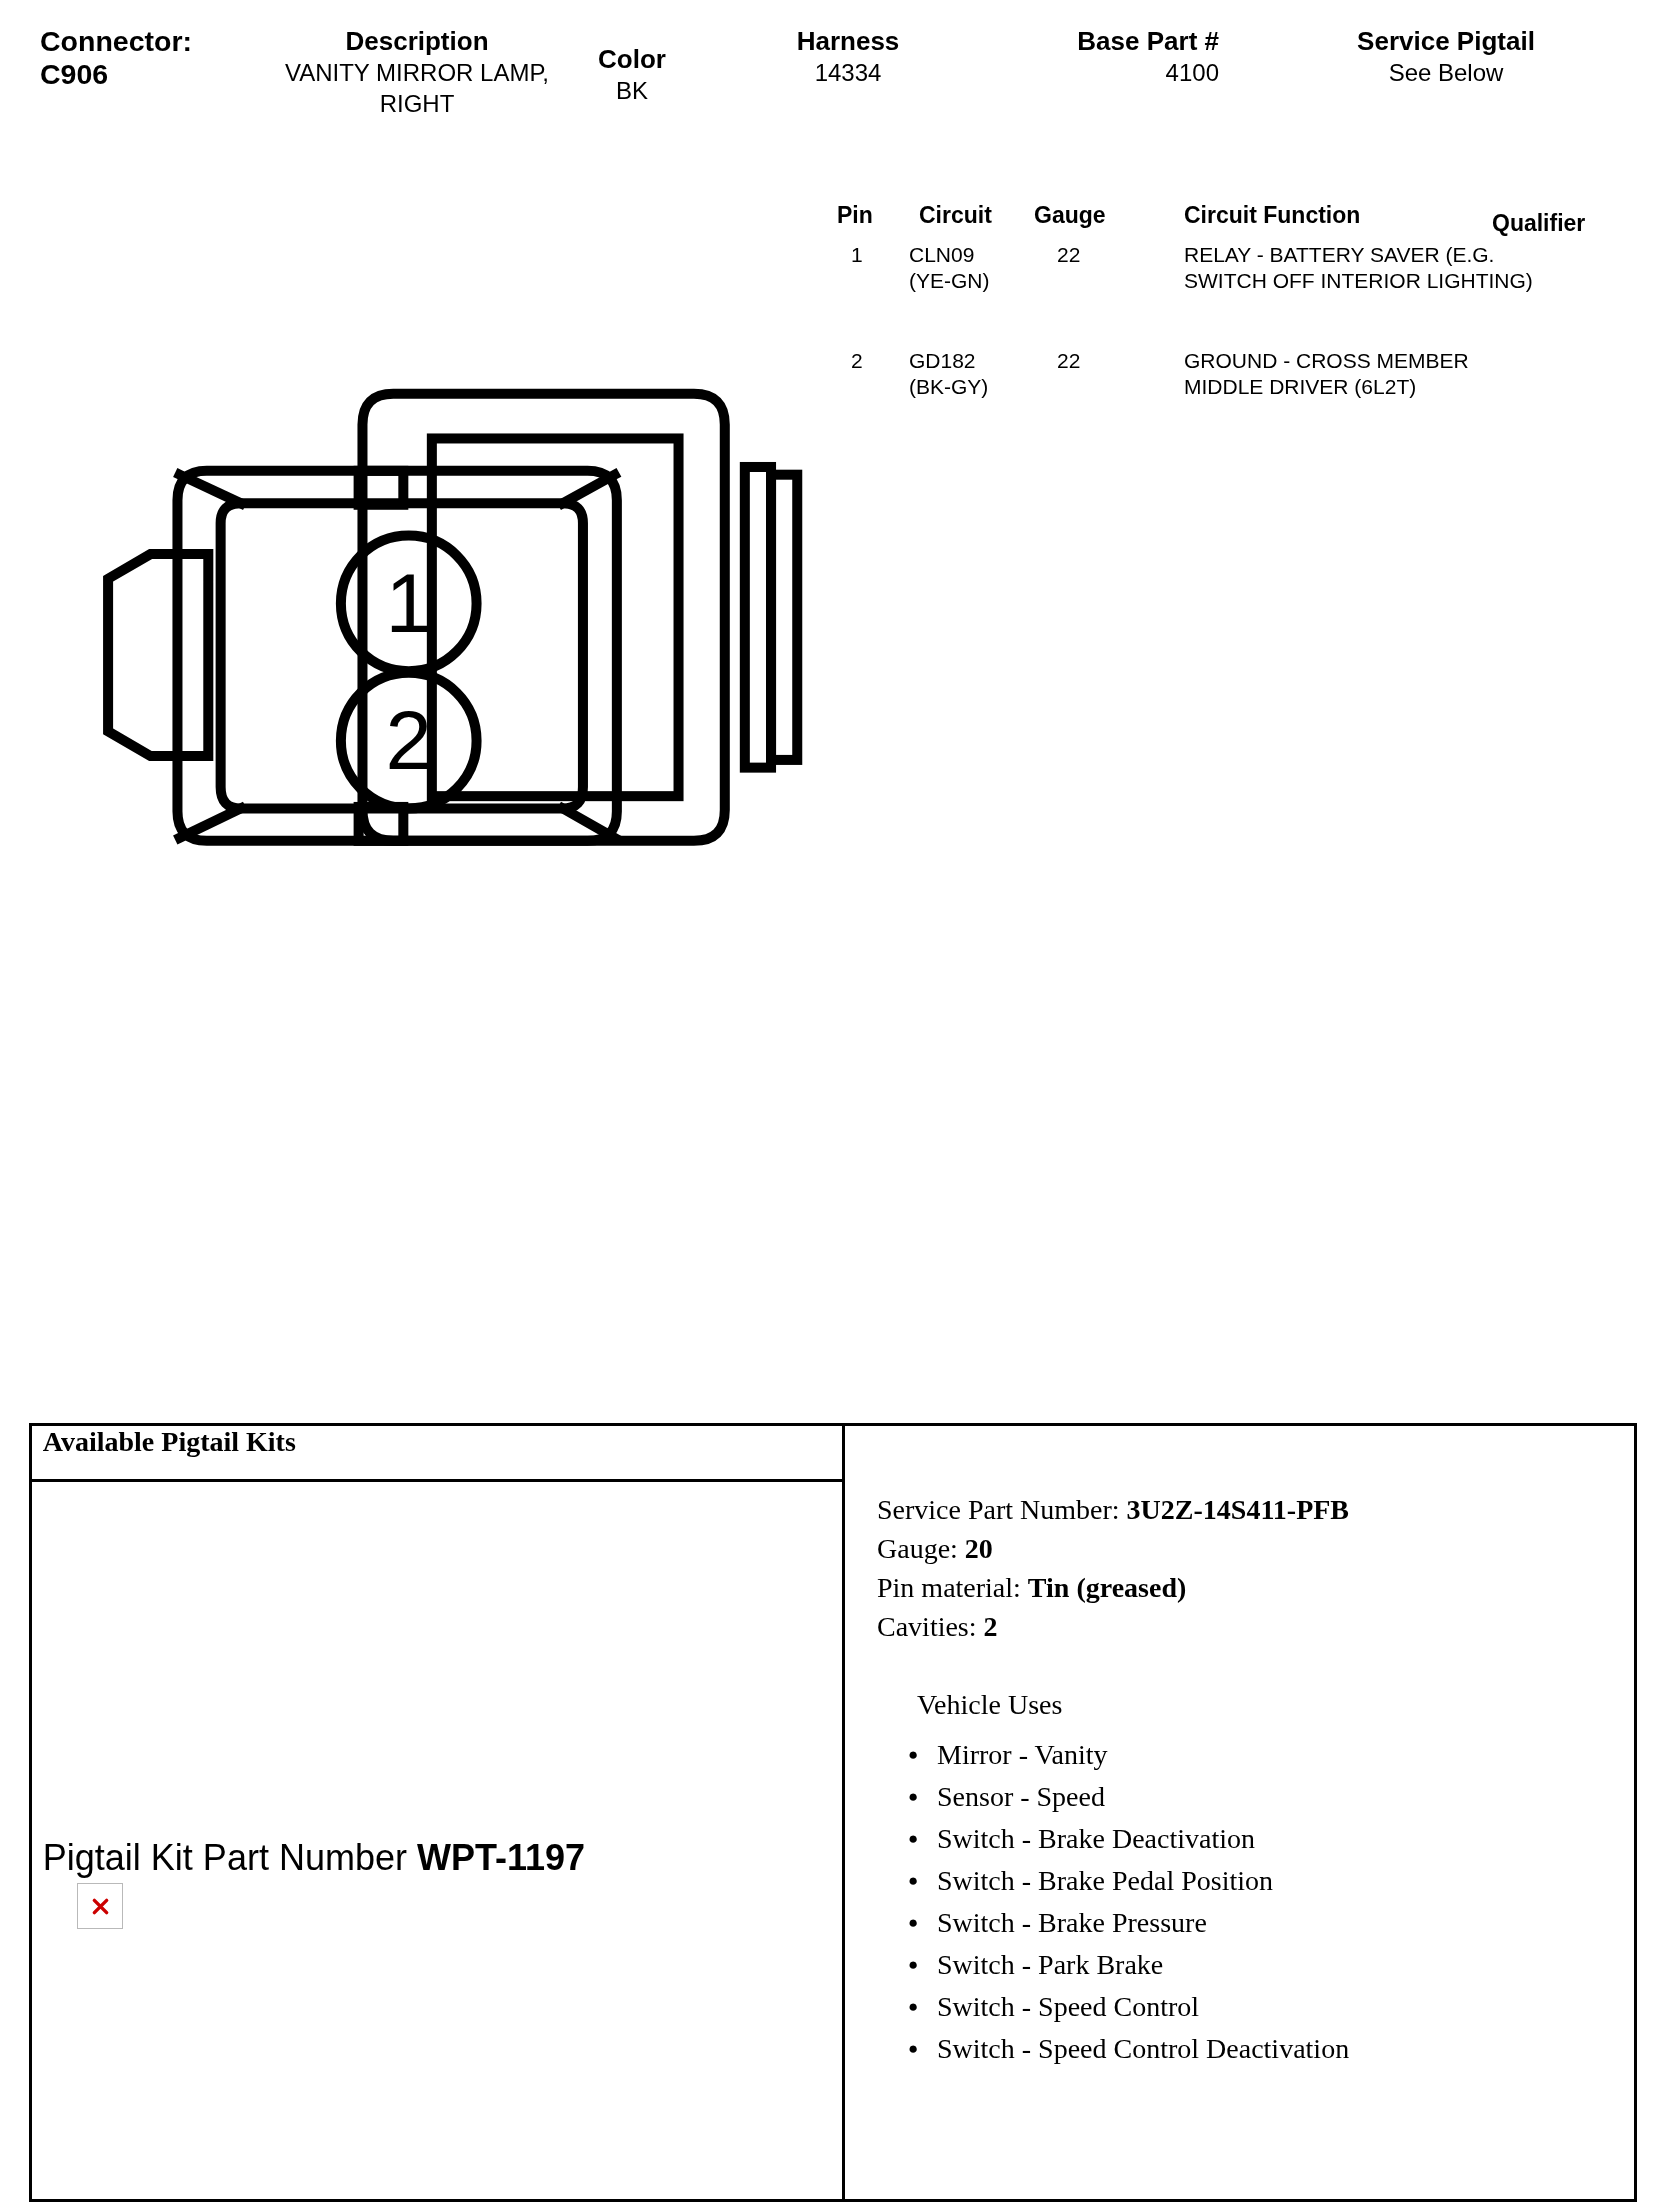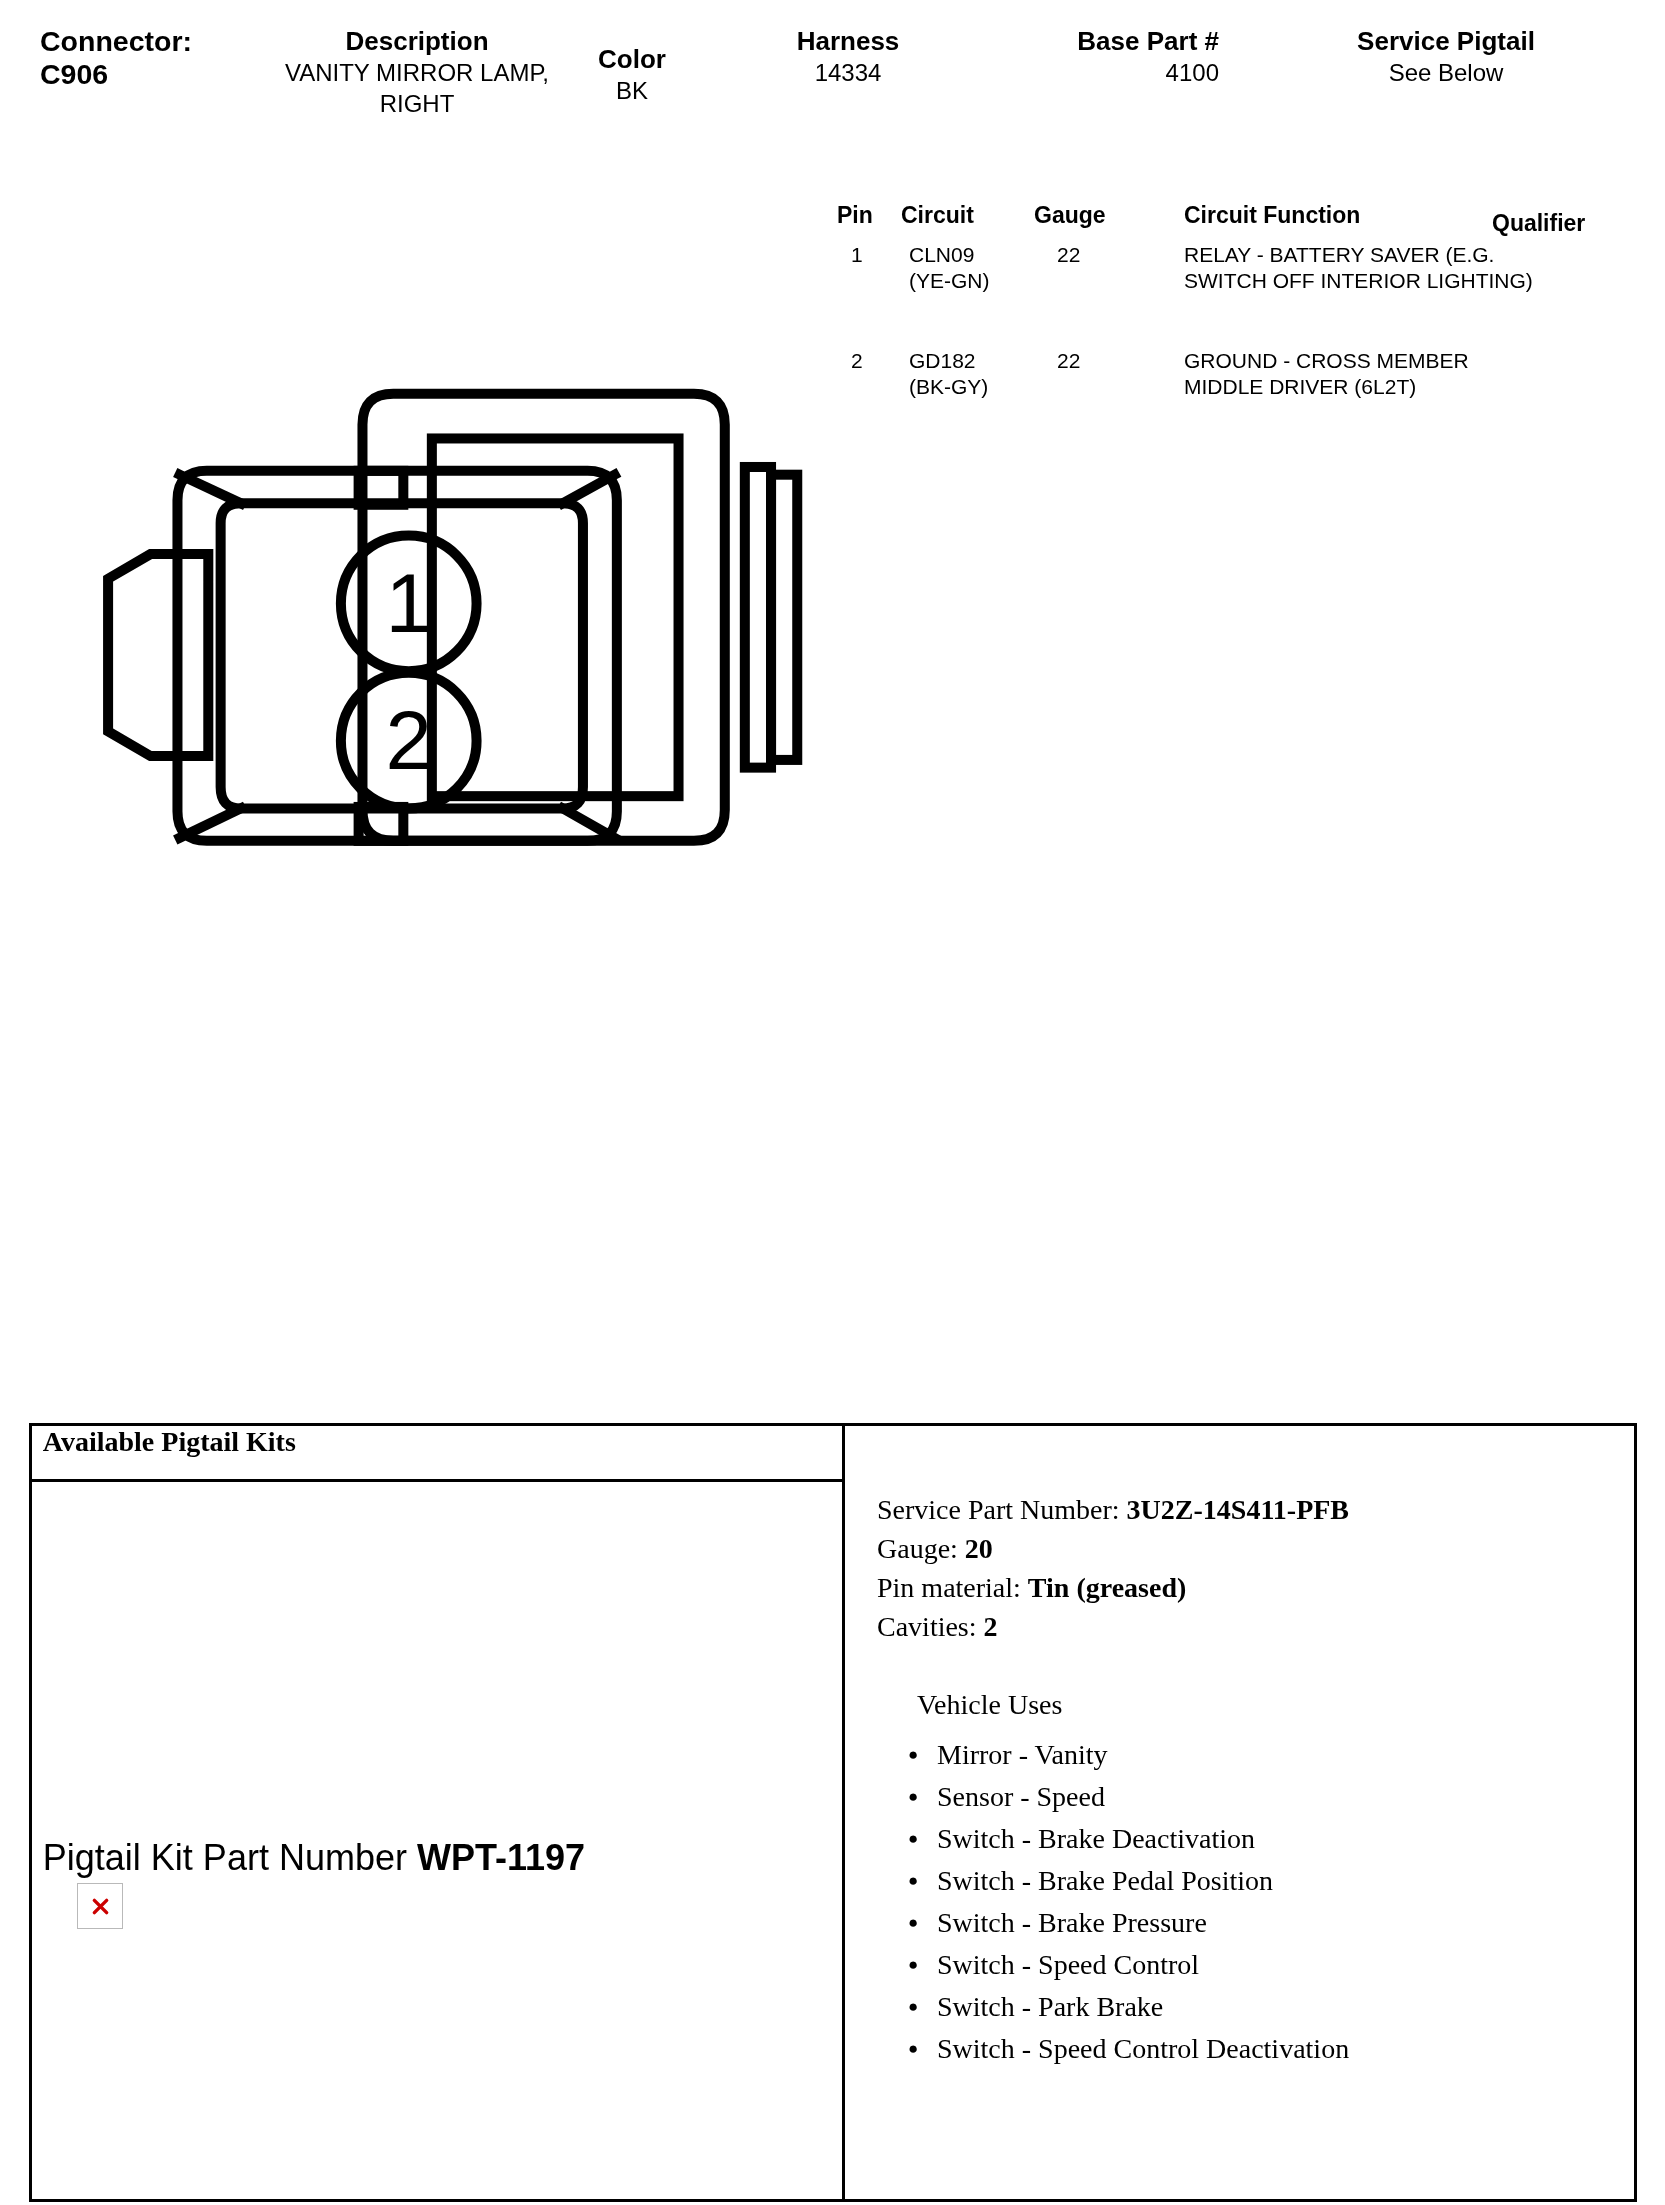--- a/index.html
+++ b/index.html
@@ -61,21 +61,21 @@
     height: 32px;
     font-weight: bold;
     font-size: 23px;
   }
   .pin-header span {
     position: absolute;
     top: 0;
     white-space: nowrap;
   }
   .ph-pin      { left: 0px; }
-  .ph-circuit  { left: 64px; }
+  .ph-circuit  { left: 82px; }
   .ph-gauge    { left: 197px; }
   .ph-function { left: 347px; }
   .ph-qual     { left: 655px; margin-top: 8px; }
 
   .pin-row {
     position: relative;
     font-size: 21px;
     line-height: 26px;
     margin-top: 7.7px;
     min-height: 31px;
@@ -369,20 +369,20 @@
     </div>
 
     <div class="vehicle-uses">Vehicle Uses</div>
 
     <ul>
       <li>Mirror - Vanity</li>
       <li>Sensor - Speed</li>
       <li>Switch - Brake Deactivation</li>
       <li>Switch - Brake Pedal Position</li>
       <li>Switch - Brake Pressure</li>
+      <li>Switch - Park Brake</li>
       <li>Switch - Speed Control</li>
-      <li>Switch - Park Brake</li>
       <li>Switch - Speed Control Deactivation</li>
     </ul>
   </div>
 
 </div>
 
 
 </body></html>

